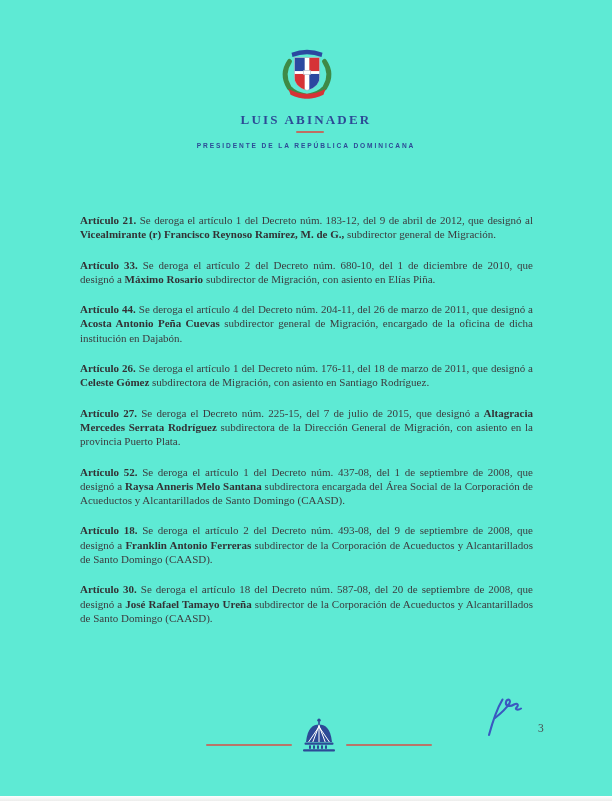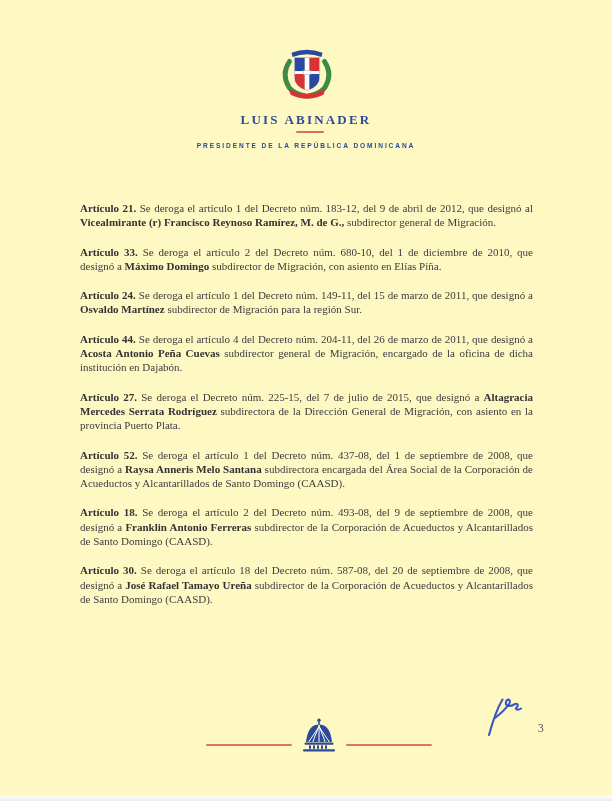--- a/index.html
+++ b/index.html
@@ -6,21 +6,21 @@
     --navy:#2d4a96; --red:#d0584e; --ink:#3c3b3e; --green:#3e8a46;
     --shield-blue:#2b48a0; --shield-red:#d63336; --sig:#3a58c0; --pagenum:#4a4a4c;
   }
   html,body{margin:0;padding:0;}
   body{
     width:612px;height:801px;background:#f4f4f3;
     font-family:"Liberation Serif","DejaVu Serif",serif;
     position:relative;overflow:hidden;
   }
   .page{
-    position:absolute;inset:0;background:#fef9c3;
+    position:absolute;inset:0;background:#5eead4;
   }
   
   .letterhead{
     position:absolute;top:0;left:0;width:612px;text-align:center;
   }
   .coa-wrap{position:absolute;top:44px;left:276px;width:62px;height:58px;}
   .lh-name{
     position:absolute;top:112px;left:0;width:612px;
     color:var(--navy);font-weight:bold;font-size:13px;letter-spacing:2.2px;
     font-family:"Liberation Serif","DejaVu Serif",serif;text-align:center;
@@ -33,21 +33,21 @@
     position:absolute;top:142px;left:0;width:612px;
     color:var(--navy);font-weight:bold;font-size:6.6px;letter-spacing:1.9px;
     font-family:"Liberation Sans","DejaVu Sans",sans-serif;text-align:center;
   }
   
   .doc-body{
     position:absolute;top:197px;left:80px;width:453px;
     color:var(--ink);
   }
   .article{
-    margin:4px 0 15px 0;font-size:11px;line-height:14.3px;
+    margin:16px 0 15px 0;font-size:11px;line-height:14.3px;
     text-align:justify;text-justify:inter-word;
   }
   .article b{font-weight:bold;color:#333235;}
   
   .footer-ornament{
     position:absolute;left:206px;top:716px;width:226px;height:37px;
     display:flex;align-items:flex-end;gap:9px;
   }
   .footer-ornament .rule{
     flex:1;height:2px;background:var(--red);opacity:.8;margin-bottom:7px;border-radius:1px;
@@ -97,23 +97,23 @@
         <path class="coa-red-f" d="M13 45.5 Q32 55.5 51 45.5 L49 51.5 Q32 59.5 15 51.5 Z"></path>
       </svg>
     </div>
     <div class="lh-name">LUIS ABINADER</div>
     <div class="lh-rule"></div>
     <div class="lh-title">PRESIDENTE DE LA REPÚBLICA DOMINICANA</div>
   </div>
 
   <main class="doc-body">
       <p class="article"><b>Artículo 21.</b><span> Se deroga el artículo 1 del Decreto núm. 183-12, del 9 de abril de 2012, que designó al </span><b>Vicealmirante (r) Francisco Reynoso Ramírez, M. de G.,</b><span> subdirector general de Migración.</span></p>
-      <p class="article"><b>Artículo 33.</b><span> Se deroga el artículo 2 del Decreto núm. 680-10, del 1 de diciembre de 2010, que designó a </span><b>Máximo Domingo</b><span> subdirector de Migración, con asiento en Elías Piña.</span></p>
-      <p class="article"><b>Artículo 24.</b><span> Se deroga el artículo 1 del Decreto núm. 149-11, del 15 de marzo de 2011, que designó a </span><b>Osvaldo Martínez</b><span> subdirector de Migración para la región Sur.</span></p>
+      <p class="article"><b>Artículo 33.</b><span> Se deroga el artículo 2 del Decreto núm. 680-10, del 1 de diciembre de 2010, que designó a </span><b>Máximo Rosario</b><span> subdirector de Migración, con asiento en Elías Piña.</span></p>
       <p class="article"><b>Artículo 44.</b><span> Se deroga el artículo 4 del Decreto núm. 204-11, del 26 de marzo de 2011, que designó a </span><b>Acosta Antonio Peña Cuevas</b><span> subdirector general de Migración, encargado de la oficina de dicha institución en Dajabón.</span></p>
+      <p class="article"><b>Artículo 26.</b><span> Se deroga el artículo 1 del Decreto núm. 176-11, del 18 de marzo de 2011, que designó a </span><b>Celeste Gómez</b><span> subdirectora de Migración, con asiento en Santiago Rodríguez.</span></p>
       <p class="article"><b>Artículo 27.</b><span> Se deroga el Decreto núm. 225-15, del 7 de julio de 2015, que designó a </span><b>Altagracia Mercedes Serrata Rodríguez</b><span> subdirectora de la Dirección General de Migración, con asiento en la provincia Puerto Plata.</span></p>
       <p class="article"><b>Artículo 52.</b><span> Se deroga el artículo 1 del Decreto núm. 437-08, del 1 de septiembre de 2008, que designó a </span><b>Raysa Anneris Melo Santana</b><span> subdirectora encargada del Área Social de la Corporación de Acueductos y Alcantarillados de Santo Domingo (CAASD).</span></p>
       <p class="article"><b>Artículo 18.</b><span> Se deroga el artículo 2 del Decreto núm. 493-08, del 9 de septiembre de 2008, que designó a </span><b>Franklin Antonio Ferreras</b><span> subdirector de la Corporación de Acueductos y Alcantarillados de Santo Domingo (CAASD).</span></p>
       <p class="article"><b>Artículo 30.</b><span> Se deroga el artículo 18 del Decreto núm. 587-08, del 20 de septiembre de 2008, que designó a </span><b>José Rafael Tamayo Ureña</b><span> subdirector de la Corporación de Acueductos y Alcantarillados de Santo Domingo (CAASD).</span></p>
     </main>
 
   <div class="footer-ornament">
     <span class="rule"></span>
     <span class="dome-wrap">
       <svg width="36" height="36" viewBox="0 0 36 36" aria-hidden="true">

